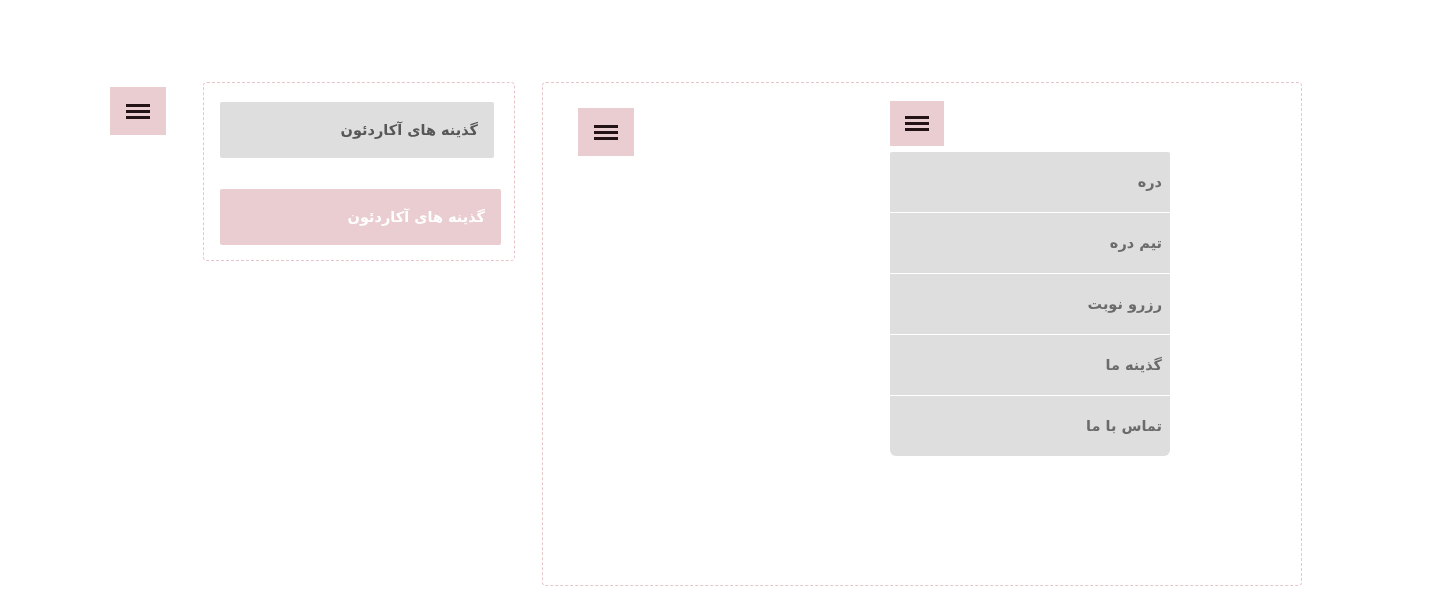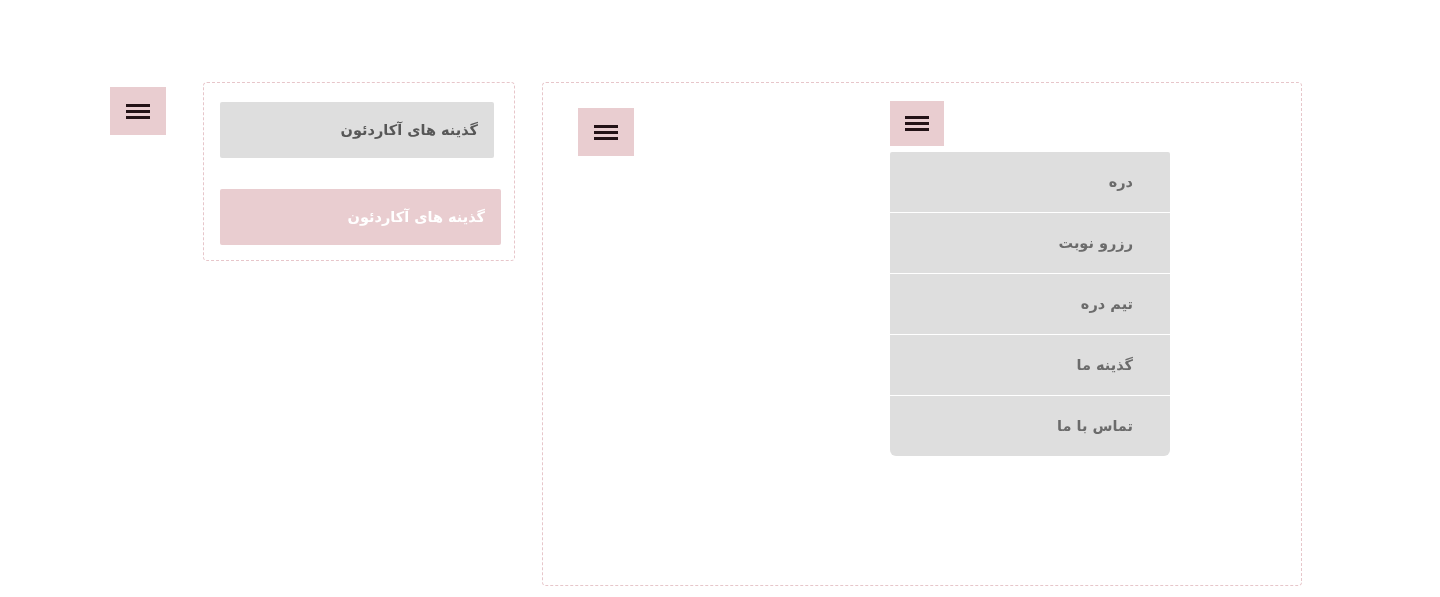--- a/index.html
+++ b/index.html
@@ -101,21 +101,21 @@
     gap: 1px;
   }
   .nav-item {
     height: 60px;
     background: #dedede;
     color: #6b6b6b;
     display: flex;
     align-items: center;
     justify-content: flex-start;
     box-sizing: border-box;
-    padding: 0 37px;
+    padding: 0 8px;
     font-size: 14.5px;
     font-weight: bold;
     direction: rtl;
     text-align: right;
     cursor: pointer;
   }
   .nav-item:first-child {
     border-top-left-radius: 2px;
     border-top-right-radius: 2px;
   }
@@ -162,24 +162,24 @@
         <i></i>
         <i></i>
     </span>
   </button>
 
   <nav id="nav-menu">
     <div class="nav-item">
       <span>دره</span>
     </div>
     <div class="nav-item">
-      <span>رزرو نوبت</span>
+      <span>تیم دره</span>
     </div>
     <div class="nav-item">
-      <span>تیم دره</span>
+      <span>رزرو نوبت</span>
     </div>
     <div class="nav-item">
       <span>گذینه ما</span>
     </div>
     <div class="nav-item">
       <span>تماس با ما</span>
     </div>
   </nav>
 
 </div>

